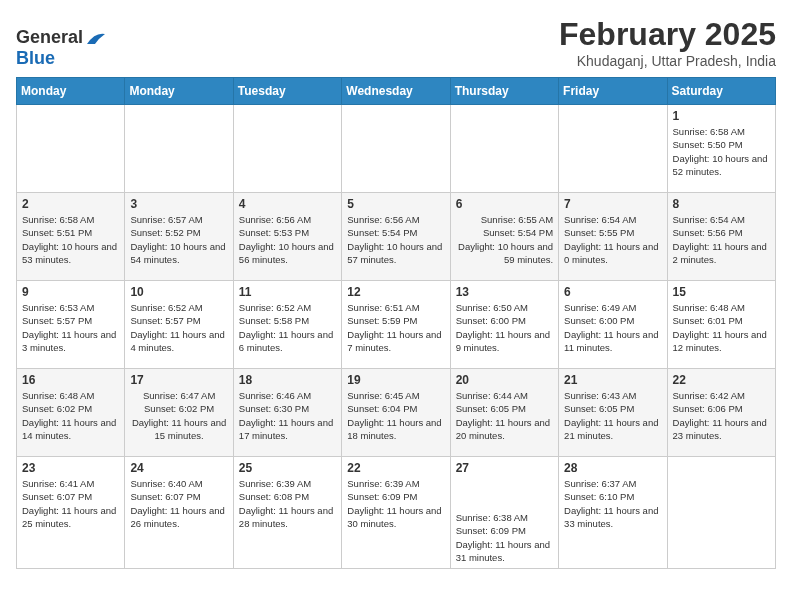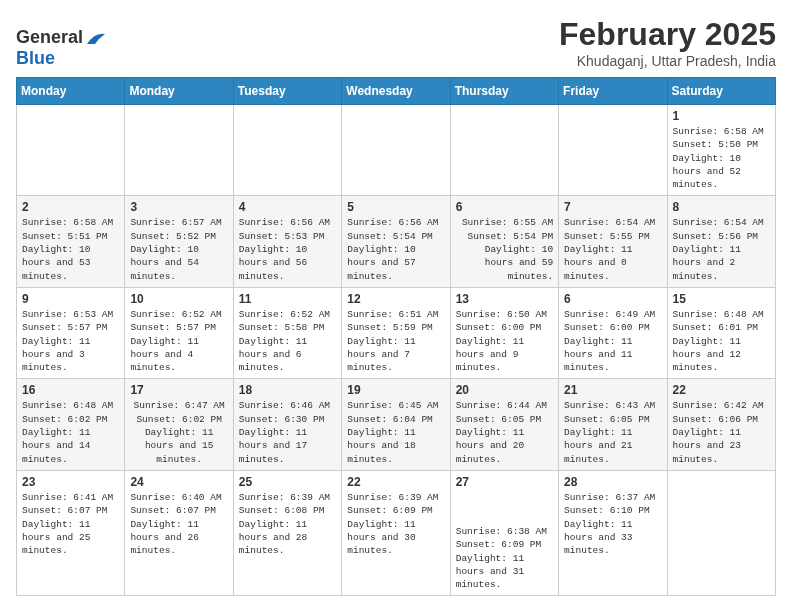--- a/index.html
+++ b/index.html
@@ -79,21 +79,20 @@
     .day-number {
       font-size: 12px;
       font-weight: bold;
       display: block;
       margin-bottom: 2px;
     }
     .day-info {
       font-size: 9.5px;
       color: #333;
       line-height: 1.4;
-      font-family: Liberation Mono, monospace;
     }
     .empty-cell {
       background: #f9f9f9;
     }
     tr:nth-child(even) td {
       background-color: #f5f5f5;
     }
     tr:nth-child(odd) td {
       background-color: #ffffff;
     }

